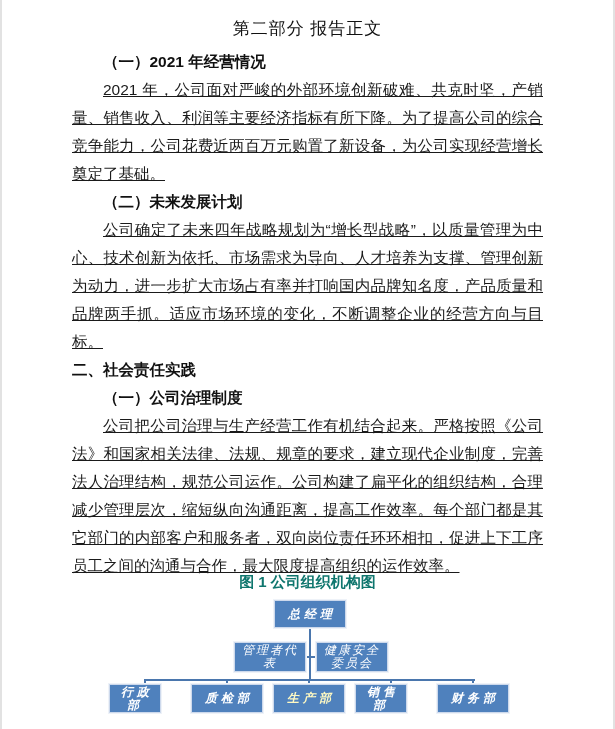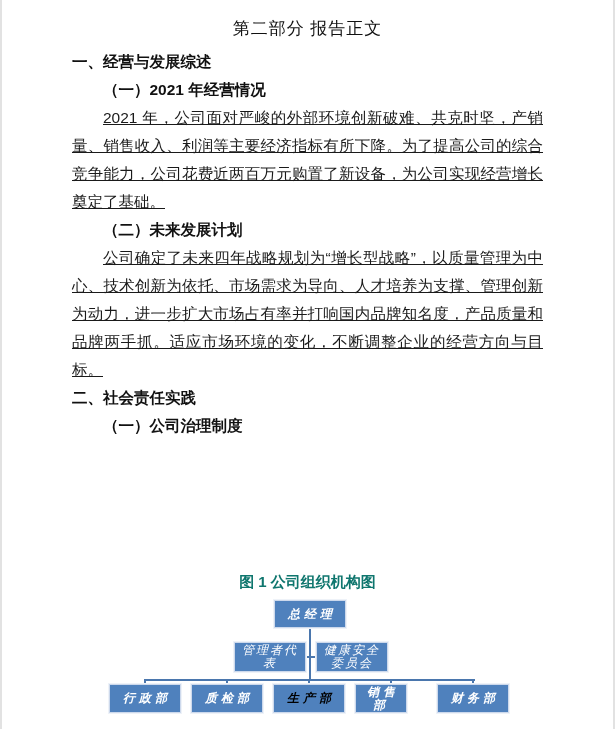--- a/index.html
+++ b/index.html
@@ -36,46 +36,46 @@
   .org-box.two-line{letter-spacing:2px;padding:0 6px;}
   .org-line{position:absolute;}
 </style>
 </head>
 <body>
 
 <div class="page">
   <div class="content">
     <div class="doc-title">第二部分 报告正文</div>
 
-    <div class="h1">一、经营与发展综述</div>
     <div class="h2">（一）2021 年经营情况</div>
     <p class="para">2021 年，公司面对严峻的外部环境创新破难、共克时坚，产销量、销售收入、利润等主要经济指标有所下降。为了提高公司的综合竞争能力，公司花费近两百万元购置了新设备，为公司实现经营增长奠定了基础。</p>
 
     <div class="h2">（二）未来发展计划</div>
     <p class="para">公司确定了未来四年战略规划为“增长型战略”，以质量管理为中心、技术创新为依托、市场需求为导向、人才培养为支撑、管理创新为动力，进一步扩大市场占有率并打响国内品牌知名度，产品质量和品牌两手抓。适应市场环境的变化，不断调整企业的经营方向与目标。</p>
 
     <div class="h1">二、社会责任实践</div>
     <div class="h2">（一）公司治理制度</div>
+    <p class="para">公司把公司治理与生产经营工作有机结合起来。严格按照《公司法》和国家相关法律、法规、规章的要求，建立现代企业制度，完善法人治理结构，规范公司运作。公司构建了扁平化的组织结构，合理减少管理层次，缩短纵向沟通距离，提高工作效率。每个部门都是其它部门的内部客户和服务者，双向岗位责任环环相扣，促进上下工序员工之间的沟通与合作，最大限度提高组织的运作效率。</p>
   </div>
 
   <div class="fig-caption">图 1 公司组织机构图</div>
 
   <div class="chart">
 
     <div class="org-line" style="left: 307px; top: 30px; width: 2px; height: 51px; background: rgb(74, 118, 173);"></div>
     <div class="org-line" style="left: 300px; top: 58px; width: 18px; height: 2px; background: rgb(74, 118, 173);"></div>
     <div class="org-line" style="left: 142px; top: 81px; width: 331px; height: 2px; background: rgb(74, 118, 173);"></div>
     <div class="org-line" style="left: 142px; top: 81px; width: 2px; height: 6px; background: rgb(74, 118, 173);"></div>
     <div class="org-line" style="left: 224px; top: 81px; width: 2px; height: 6px; background: rgb(74, 118, 173);"></div>
     <div class="org-line" style="left: 306px; top: 81px; width: 2px; height: 6px; background: rgb(74, 118, 173);"></div>
     <div class="org-line" style="left: 388px; top: 81px; width: 2px; height: 6px; background: rgb(74, 118, 173);"></div>
     <div class="org-line" style="left: 470px; top: 81px; width: 2px; height: 6px; background: rgb(74, 118, 173);"></div>
 
     <div class="org-box one-line" style="left: 272px; top: 2px; width: 72px; height: 28px; background: rgb(79, 129, 189); color: rgb(255, 255, 255); border-color: rgb(205, 217, 236);">总经理</div>
     <div class="org-box two-line" style="left: 232px; top: 44px; width: 72px; height: 30px; background: rgb(79, 129, 189); color: rgb(255, 255, 255); border-color: rgb(205, 217, 236);">管理者代表</div>
     <div class="org-box two-line" style="left: 314px; top: 44px; width: 72px; height: 30px; background: rgb(79, 129, 189); color: rgb(255, 255, 255); border-color: rgb(205, 217, 236);">健康安全委员会</div>
-    <div class="org-box one-line" style="left: 107px; top: 86px; width: 72px; height: 29px; background: rgb(79, 129, 189); color: rgb(255, 255, 255); border-color: rgb(205, 217, 236);">行政部</div>
+    <div class="org-box one-line" style="left: 107px; top: 86px; width: 52px; height: 29px; background: rgb(79, 129, 189); color: rgb(255, 255, 255); border-color: rgb(205, 217, 236);">行政部</div>
     <div class="org-box one-line" style="left: 189px; top: 86px; width: 72px; height: 29px; background: rgb(79, 129, 189); color: rgb(255, 255, 255); border-color: rgb(205, 217, 236);">质检部</div>
-    <div class="org-box one-line" style="left: 271px; top: 86px; width: 72px; height: 29px; background: rgb(79, 129, 189); color: #000000; border-color: rgb(205, 217, 236);">生产部</div>
+    <div class="org-box one-line" style="left: 271px; top: 86px; width: 72px; height: 29px; background: rgb(79, 129, 189); color: #fef9c3; border-color: rgb(205, 217, 236);">生产部</div>
     <div class="org-box one-line" style="left: 353px; top: 86px; width: 52px; height: 29px; background: rgb(79, 129, 189); color: rgb(255, 255, 255); border-color: rgb(205, 217, 236);">销售部</div>
     <div class="org-box one-line" style="left: 435px; top: 86px; width: 72px; height: 29px; background: rgb(79, 129, 189); color: rgb(255, 255, 255); border-color: rgb(205, 217, 236);">财务部</div>
   </div>
 </div>
 
 </body></html>

